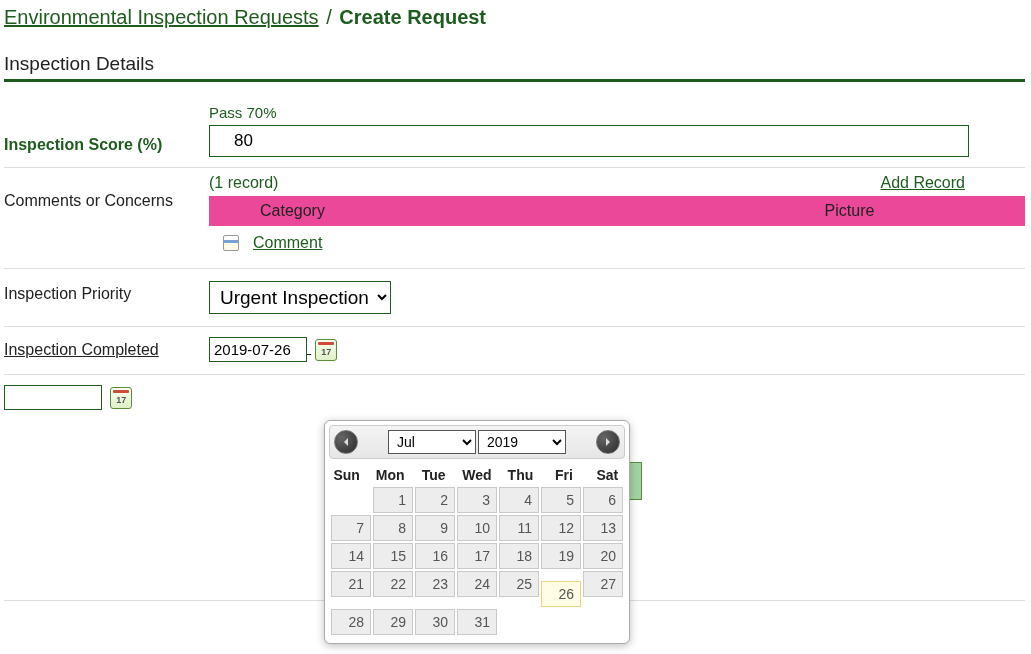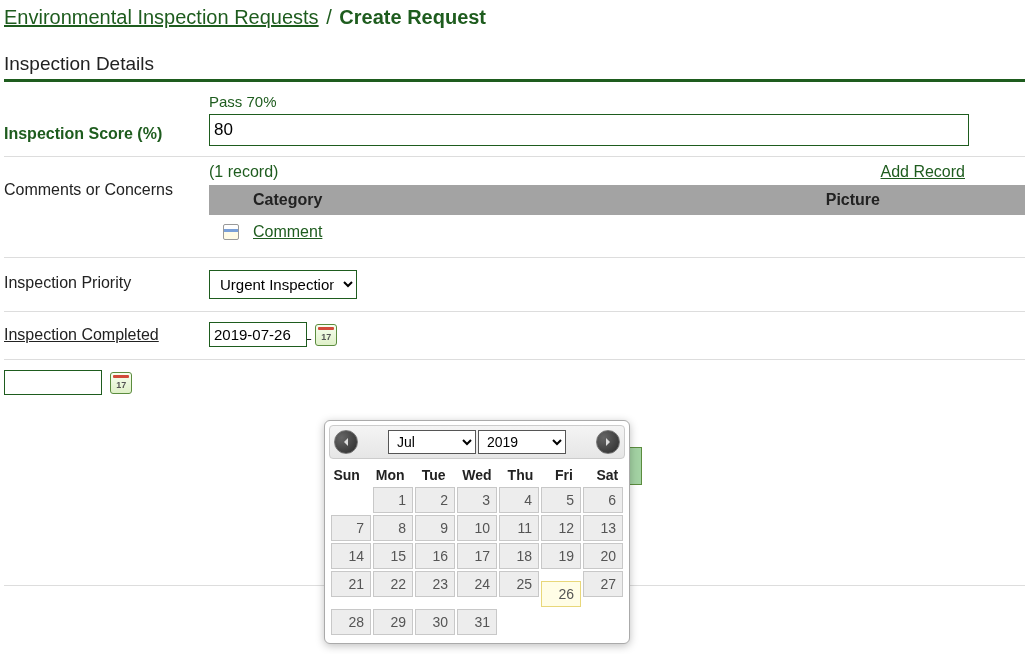--- a/index.html
+++ b/index.html
@@ -26,21 +26,21 @@
   }
   .breadcrumb .sep { color: #1e5c1e; padding: 0 2px; }
 
   
   .section-heading {
     font-size: 19px;
     color: #222;
     padding-bottom: 4px;
     border-bottom: 3px solid #1e5c1e;
     margin-top: 12px;
-    margin-bottom: 5px;
+    margin-bottom: 16px;
   }
 
   
   .form-row {
     display: flex;
     align-items: flex-start;
     border-bottom: 1px solid #ddd;
     padding: 6px 0 10px 0;
   }
   .form-row:first-of-type { padding-top: 12px; }
@@ -63,45 +63,44 @@
     display: block;
     color: #1e5c1e;
     font-size: 15px;
     margin-bottom: 4px;
   }
 
   input[type="text"].score-input {
     width: 760px;
     max-width: 100%;
     font-size: 17px;
-    padding: 5px 4px;
+    padding: 5px 24px;
     border: 1px solid #1e5c1e;
     outline: none;
   }
 
   
   .records-header {
     display: flex;
     justify-content: space-between;
     color: #1e5c1e;
     font-size: 16px;
     margin-bottom: 4px;
   }
   .add-record {
     color: #1e5c1e;
     text-decoration: underline;
     cursor: pointer;
     margin-right: 60px;
   }
   .t-head {
     display: flex;
-    background: #a3a3a3;
-    padding: 6px 0;
+    background: #ec4899;
+    padding: 6px 7px;
     font-size: 16px;
-    font-weight: bold;
   }
   .t-head .col-cat { flex: 0 0 48%; padding-left: 44px; }
   .t-head .col-pic { flex: 1; text-align: center; padding-left: 80px; }
   .t-row {
     display: flex;
     align-items: center;
     padding: 8px 0 2px 10px;
   }
   .grid-icon {
     display: inline-block;
@@ -112,22 +111,22 @@
       linear-gradient(#7aa0d8,#7aa0d8) 0 4px/100% 3px no-repeat,
       #fffbe6;
     border-radius: 2px;
     margin-right: 14px;
     margin-left: 4px;
   }
   .t-row a { font-size: 16px; }
 
   
   .priority-select {
-    width: 148px;
-    font-size: 15px;
+    width: 182px;
+    font-size: 19px;
     padding: 4px 6px;
     border: 1px solid #1e5c1e;
     background: #fff;
   }
 
   
   .date-input {
     width: 98px;
     font-size: 15px;
     padding: 3px 4px;

